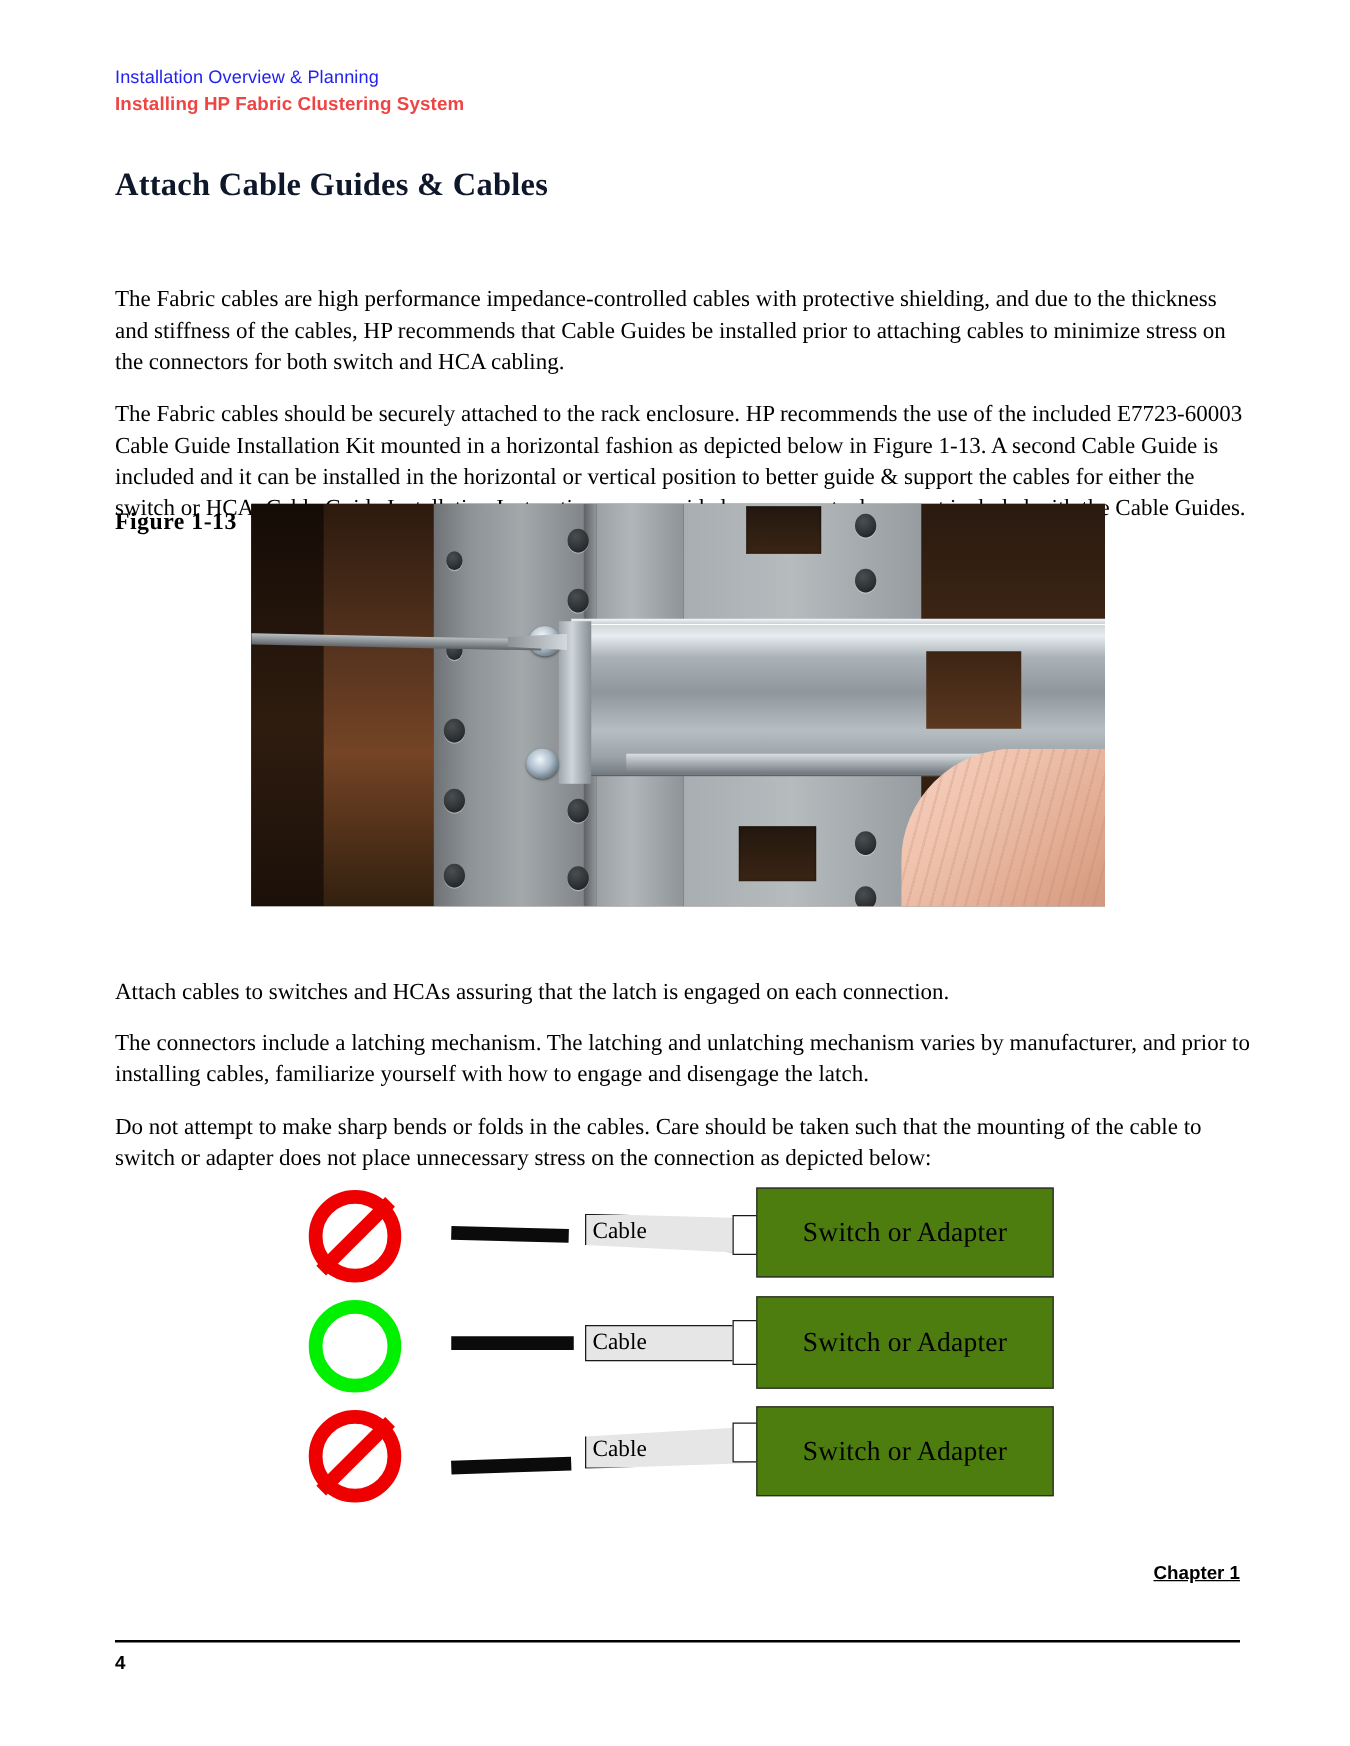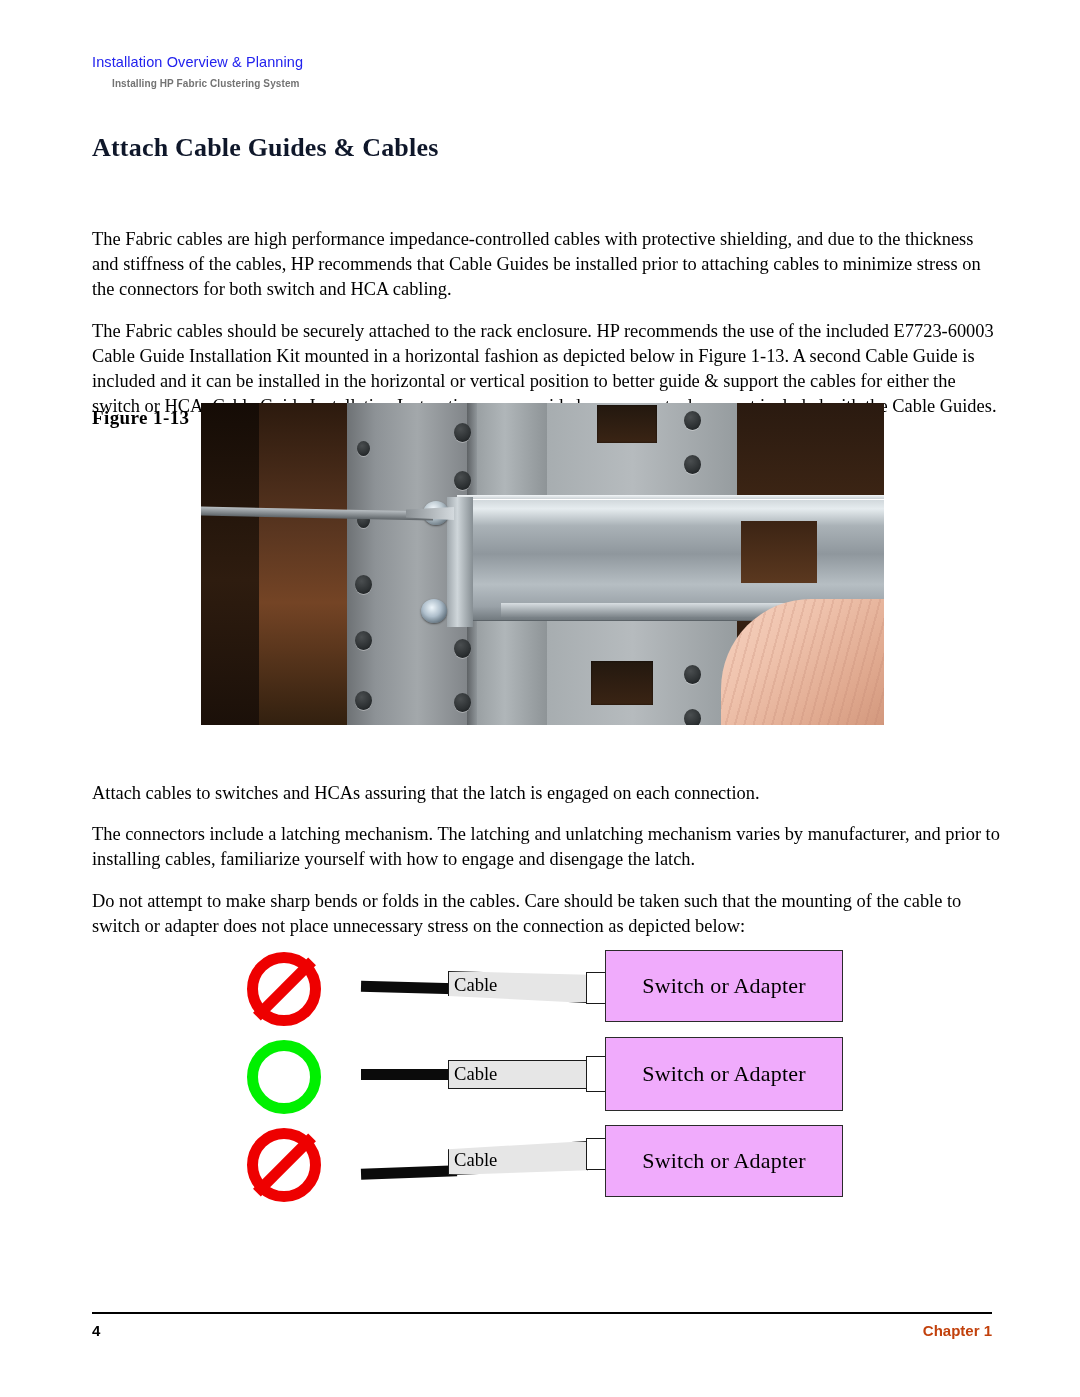--- a/index.html
+++ b/index.html
@@ -32,27 +32,26 @@
   }
   .runhead-line1 {
     font-family: "Liberation Sans", sans-serif;
     font-size: 14.5px;
     color: #2222ee;
     letter-spacing: 0.1px;
     line-height: 20px;
   }
   .runhead-line2 {
     font-family: "Liberation Sans", sans-serif;
-    font-size: 10px;
-    font-weight: bold;
-    color: #737373;
+    font-size: 15px;
+    font-weight: bold;
+    color: #ef4444;
     letter-spacing: 0.1px;
     line-height: 20px;
     margin-top: 2px;
-    margin-left: 20px;
   }
 
   
   .page-title {
     position: absolute;
     left: 92px;
     top: 133px;
     font-family: "Liberation Serif", serif;
     font-weight: bold;
     font-size: 26px;
@@ -268,37 +267,38 @@
   
   .conn {
     position: absolute;
     background: #e6e6e6;
     border: 1.4px solid #1a1a1a;
     box-sizing: border-box;
     font-family: "Liberation Serif", serif;
     font-size: 18.6px;
     color: #000;
     line-height: 1;
+    margin-left: 20px;
   }
   .conn .conn-label {
     position: absolute;
     left: 5px; top: 4px;
     white-space: nowrap;
   }
   
   .plug {
     position: absolute;
     background: #ffffff;
     border: 1.4px solid #1a1a1a;
     box-sizing: border-box;
   }
   
   .devbox {
     position: absolute;
-    background: #f0abfc;
+    background: #4d7c0f;
     border: 1.4px solid #2b2b2b;
     box-sizing: border-box;
     display: flex;
     align-items: center;
     justify-content: center;
     font-family: "Liberation Serif", serif;
     font-size: 22px;
     color: #000;
     letter-spacing: 0.2px;
   }
@@ -317,25 +317,26 @@
     left: 92px;
     top: 1322px;
     font-family: "Liberation Sans", sans-serif;
     font-weight: bold;
     font-size: 15px;
     color: #000;
   }
   .footer-chapter {
     position: absolute;
     right: 88px;
-    top: 1322px;
+    top: 1250px;
     font-family: "Liberation Sans", sans-serif;
     font-weight: bold;
     font-size: 15px;
-    color: #c2410c;
+    color: #000000;
+    text-decoration: underline;
   }
 </style>
 </head>
 <body>
 
 <div class="page">
 
   <div class="runhead">
     <div class="runhead-line1">Installation Overview &amp; Planning</div>
     <div class="runhead-line2">Installing HP Fabric Clustering System</div>

